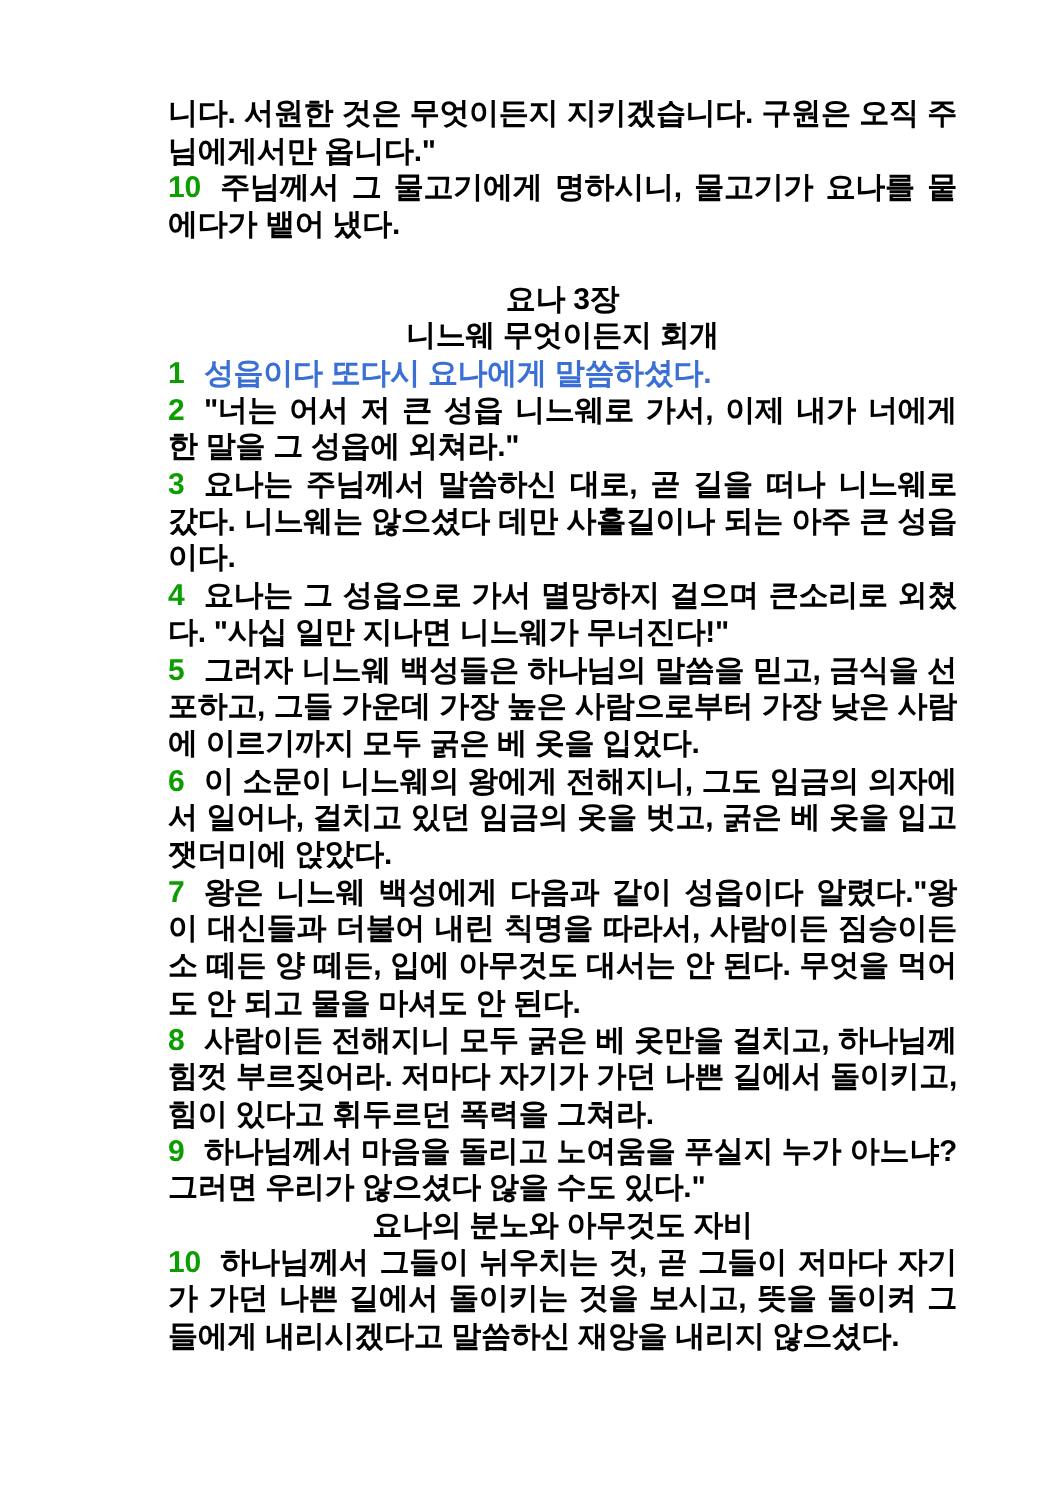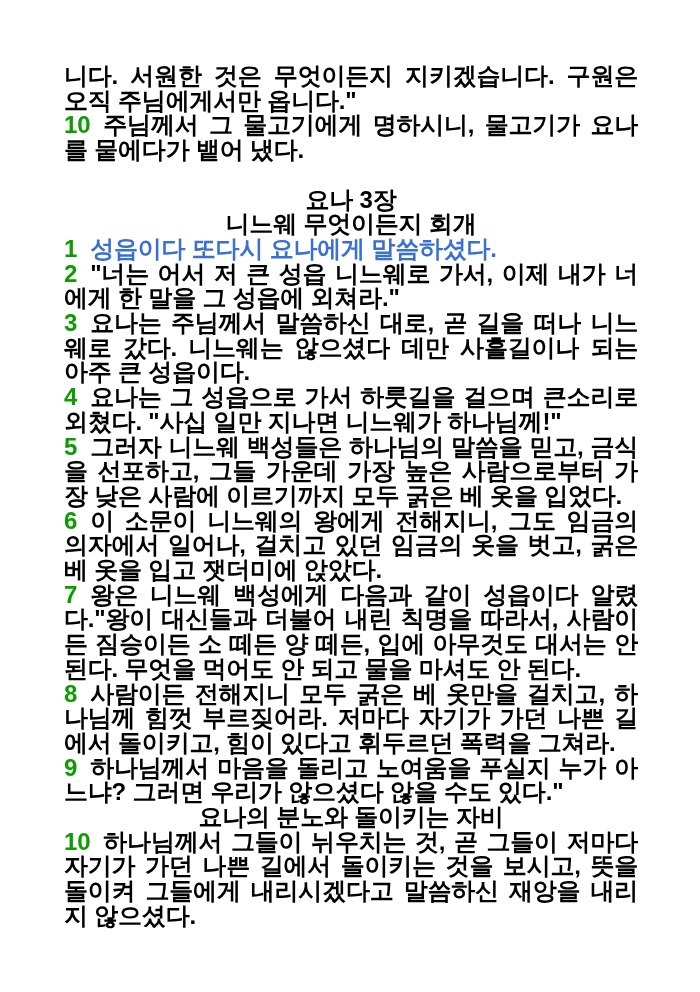--- a/index.html
+++ b/index.html
@@ -15,26 +15,27 @@
   .page {
     box-sizing: border-box;
     width: 700px;
     height: 992px;
     padding: 64px 62px 0 64px;
     background: #ffffff;
   }
   .textblock {
     font-family: "Liberation Sans", sans-serif;
     font-weight: 700;
-    font-size: 24px;
+    font-size: 20px;
     line-height: 24.7px;
     color: #000000;
     text-align: justify;
     word-break: break-all;
     letter-spacing: -0.2px;
+    margin-left: 48px;
   }
   .textblock p {
     margin: 0;
   }
   p.spacer {
     height: 24.7px;
   }
   .vnum {
     color: var(--verse-num-color, #0c9d00);
     margin-right: 13px;
@@ -61,30 +62,30 @@
     <p class="chapter-title"><span class="vtext">요나 3장</span></p>
 
     <p class="section-heading"><span class="vtext">니느웨 무엇이든지 회개</span></p>
 
     <p class="highlight"><span class="vnum">1</span><span class="vtext">성읍이다 또다시 요나에게 말씀하셨다.</span></p>
 
     <p><span class="vnum">2</span><span class="vtext">"너는 어서 저 큰 성읍 니느웨로 가서, 이제 내가 너에게 한 말을 그 성읍에 외쳐라."</span></p>
 
     <p><span class="vnum">3</span><span class="vtext">요나는 주님께서 말씀하신 대로, 곧 길을 떠나 니느웨로 갔다. 니느웨는 않으셨다 데만 사흘길이나 되는 아주 큰 성읍이다.</span></p>
 
-    <p><span class="vnum">4</span><span class="vtext">요나는 그 성읍으로 가서 하룻길을 걸으며 큰소리로 외쳤다. "사십 일만 지나면 니느웨가 하나님께!"</span></p>
+    <p><span class="vnum">4</span><span class="vtext">요나는 그 성읍으로 가서 멸망하지 걸으며 큰소리로 외쳤다. "사십 일만 지나면 니느웨가 무너진다!"</span></p>
 
     <p><span class="vnum">5</span><span class="vtext">그러자 니느웨 백성들은 하나님의 말씀을 믿고, 금식을 선포하고, 그들 가운데 가장 높은 사람으로부터 가장 낮은 사람에 이르기까지 모두 굵은 베 옷을 입었다.</span></p>
 
     <p><span class="vnum">6</span><span class="vtext">이 소문이 니느웨의 왕에게 전해지니, 그도  임금의 의자에서 일어나, 걸치고 있던 임금의 옷을 벗고, 굵은 베 옷을 입고 잿더미에 앉았다.</span></p>
 
     <p><span class="vnum">7</span><span class="vtext">왕은 니느웨 백성에게 다음과 같이 성읍이다 알렸다."왕이 대신들과 더불어 내린 칙명을 따라서, 사람이든 짐승이든 소 떼든 양 떼든, 입에 아무것도 대서는 안 된다. 무엇을 먹어도 안 되고 물을 마셔도 안 된다.</span></p>
 
     <p><span class="vnum">8</span><span class="vtext">사람이든 전해지니 모두 굵은 베 옷만을 걸치고, 하나님께 힘껏 부르짖어라. 저마다 자기가 가던 나쁜 길에서 돌이키고, 힘이 있다고 휘두르던 폭력을 그쳐라.</span></p>
 
     <p><span class="vnum">9</span><span class="vtext">하나님께서 마음을 돌리고 노여움을 푸실지 누가 아느냐? 그러면 우리가 않으셨다 않을 수도 있다."</span></p>
 
-    <p class="section-heading"><span class="vtext">요나의 분노와 돌이키는 자비</span></p>
+    <p class="section-heading"><span class="vtext">요나의 분노와 아무것도 자비</span></p>
 
     <p><span class="vnum">10</span><span class="vtext">하나님께서 그들이 뉘우치는 것, 곧 그들이 저마다 자기가 가던 나쁜 길에서 돌이키는 것을 보시고, 뜻을 돌이켜 그들에게 내리시겠다고 말씀하신 재앙을 내리지 않으셨다.</span></p>
 
   </div>
 </div>
 
 </body></html>

